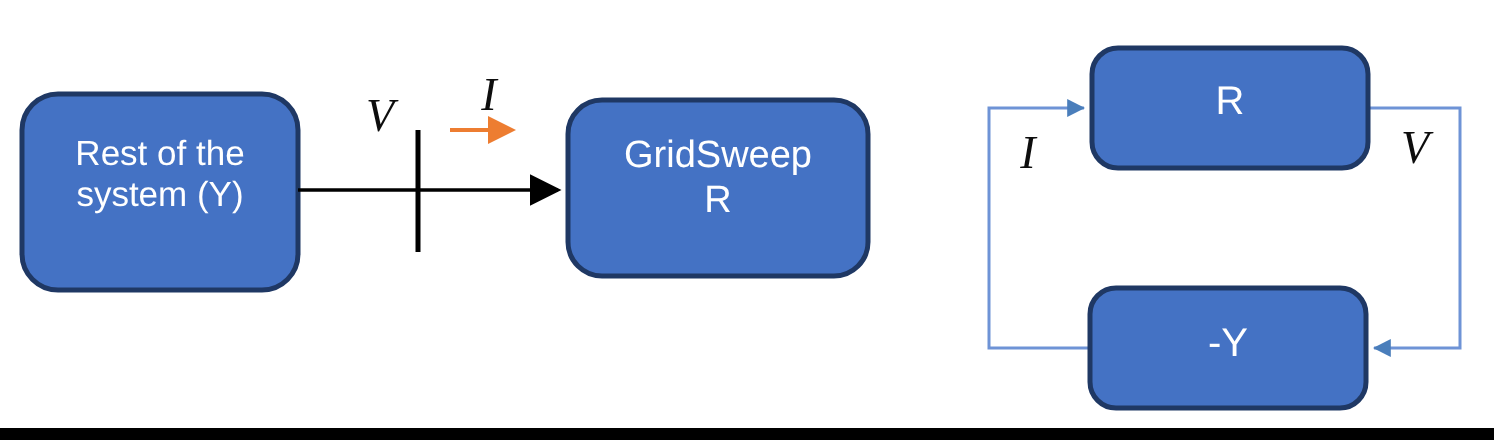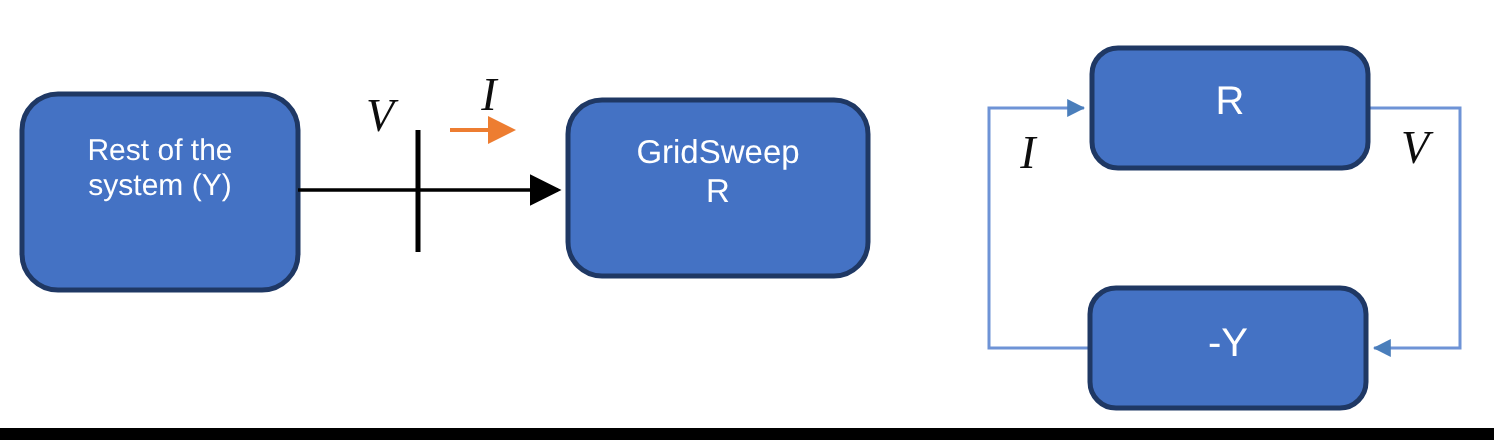--- a/index.html
+++ b/index.html
@@ -42,27 +42,27 @@
     font-style: italic;
     font-weight: 400;
     text-align: center;
     line-height: 1;
     pointer-events: none;
   }
   #rest-of-system-label {
     left: 26px;
     top: 133px;
     width: 268px;
-    font-size: 30px;
+    font-size: 35px;
   }
   #gridsweep-label {
     left: 572px;
     top: 133px;
     width: 292px;
-    font-size: 33px;
+    font-size: 38px;
   }
   #r-block-label {
     left: 1092px;
     top: 78px;
     width: 276px;
     font-size: 40px;
   }
   #y-block-label {
     left: 1090px;
     top: 320px;

